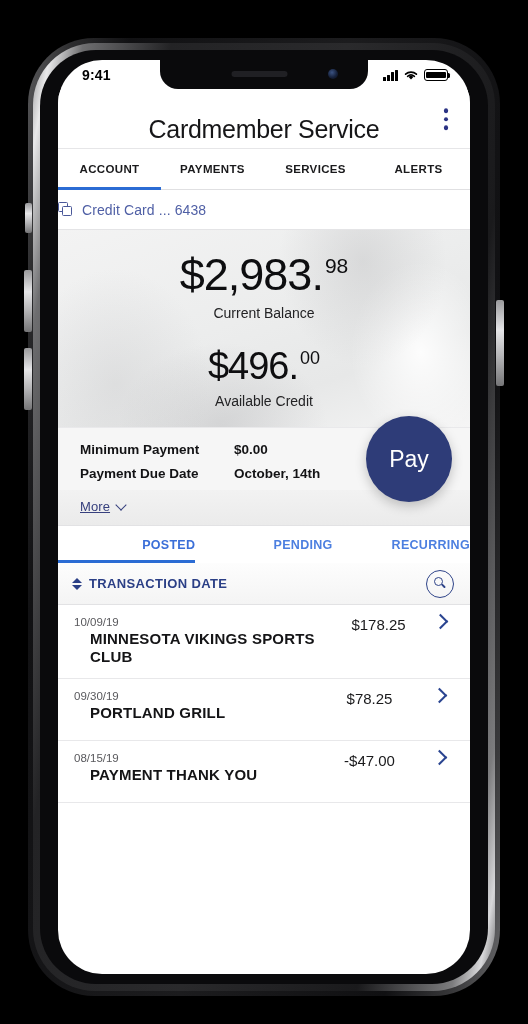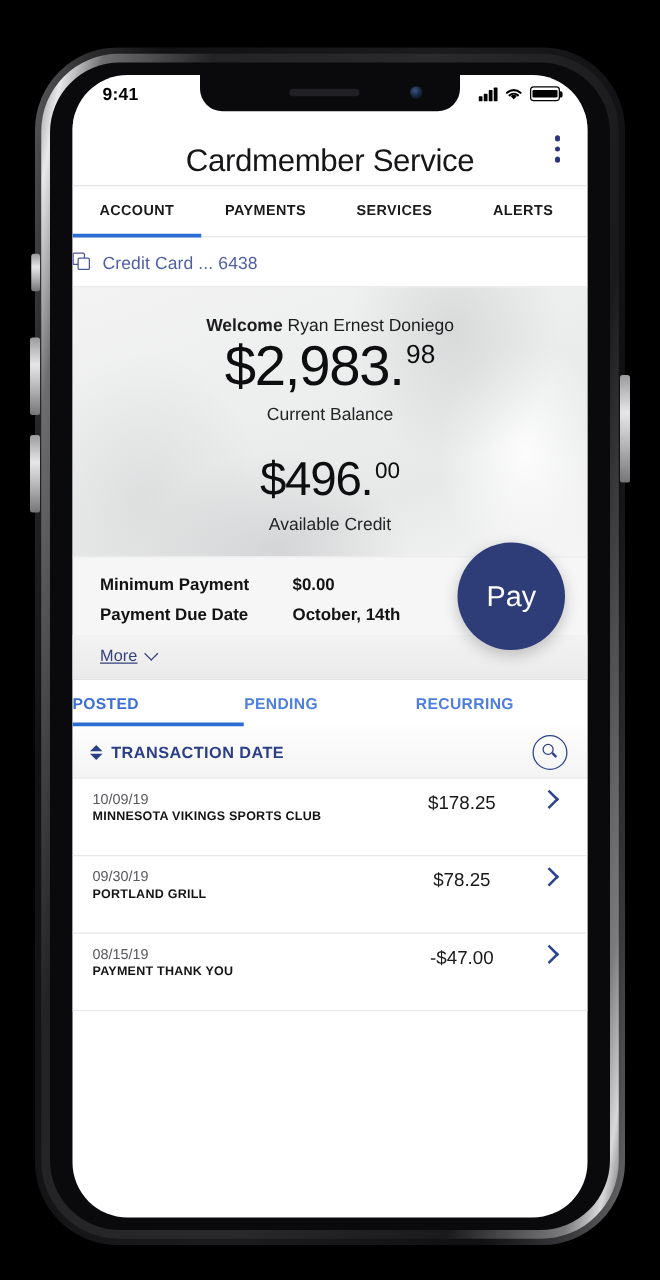--- a/index.html
+++ b/index.html
@@ -220,21 +220,21 @@
 
   
   .tabs-txn {
     display: flex;
     background: #fff;
     border-top: 1px solid #e2e2e4;
     height: 38px;
   }
   .tab-txn {
     flex: 1;
-    display: flex; align-items: center; justify-content: flex-start;
+    display: flex; align-items: center; justify-content: flex-end;
     font-size: 12.5px; font-weight: 700; letter-spacing: 0.3px;
     color: #4c7fe0; position: relative;
   }
   .tab-txn.active { color: #3b6fd8; }
   .tab-txn.active::after {
     content: ""; position: absolute;
     left: 0; right: 0; bottom: 0; height: 3.5px;
     background: #2b6cd4;
   }
   .sortbar {
@@ -279,22 +279,22 @@
   .txn-list { background: #fff; }
   .txn {
     display: flex; align-items: flex-start;
     padding: 11px 14px 11px 16px;
     border-bottom: 1px solid #e8e8ea;
     min-height: 62px;
   }
   .txn-main { flex: 1 1 auto; min-width: 0; }
   .txn-date { font-size: 11.5px; color: #58585c; margin-bottom: 2px; }
   .txn-name {
-    font-size: 10px; font-weight: 700; color: #141416;
-    letter-spacing: 0.2px; line-height: 1.22;
+    font-size: 15px; font-weight: 700; color: #141416;
+    letter-spacing: 0.2px; line-height: 1.22; margin-left: 16px;
   }
   .txn-amt {
     width: 105px; text-align: center;
     font-size: 15px; color: #1a1a1c;
   }
   .txn-chev {
     width: 34px; display: flex; justify-content: center;
   }
   .chev-rt {
     width: 11px; height: 11px;
@@ -370,24 +370,20 @@
 
     <div class="card-select">
       <div class="card-icon">
         <span class="back"></span>
           <span class="front"></span>
       </div>
       <div class="card-label">Credit Card ... 6438</div>
     </div>
 
     <div class="hero">
-      <div class="welcome">
-        <b>Welcome</b>
-        <span>Ryan Ernest Doniego</span>
-      </div>
 
       <div class="bigamt">
         <span class="whole">$2,983.</span>
         <span class="cents">98</span>
       </div>
       <div class="amt-caption">Current Balance</div>
 
       <div class="hero-gap"></div>
 
       <div class="bigamt secondary">

